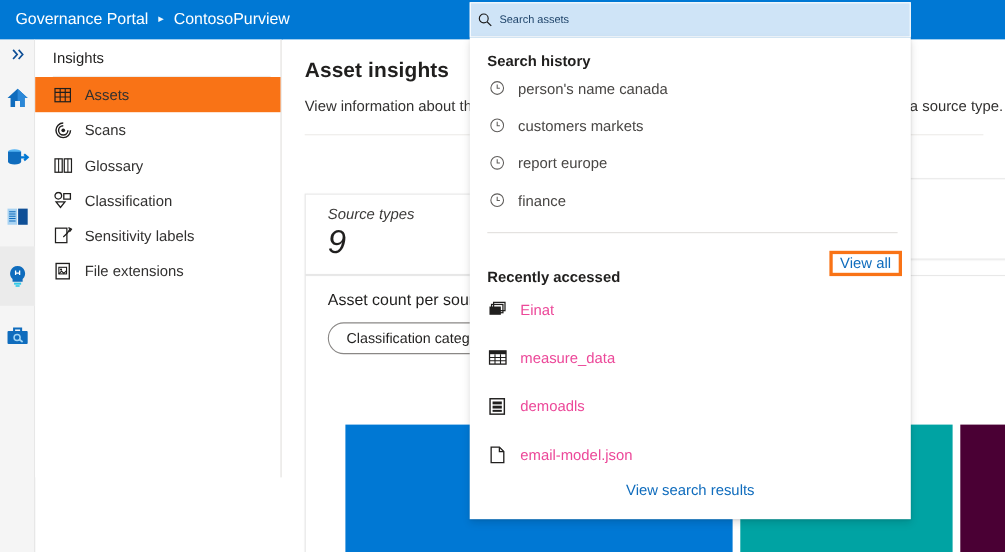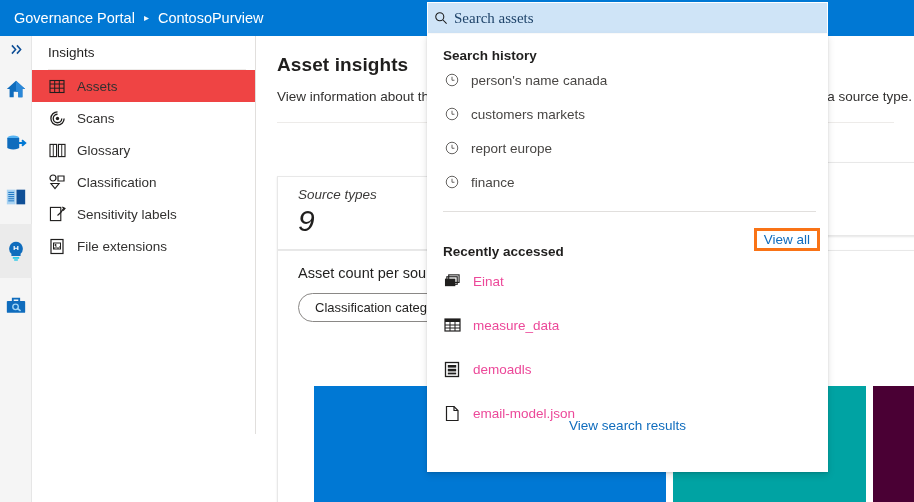--- a/index.html
+++ b/index.html
@@ -33,21 +33,21 @@
     background:#cfe4f7;
     border:1px solid #ffffff;
     display:flex; align-items:center;
   }
   #search-wrap .mag {
     width:26px; display:flex; align-items:center; justify-content:center;
     color:#1b1b1b; flex:0 0 26px;
   }
   #search-input {
     flex:1; border:none; outline:none; background:transparent;
-    font-family:Liberation Serif, serif; font-size:15px;
+    font-family:Liberation Sans, sans-serif; font-size:10px;
     color:#1d4ed8; height:100%;
   }
   #search-input::placeholder { color:#20456b; opacity:1; }
 
   
   #rail {
     position:absolute; left:0; top:36px; width:32px; height:466px;
     background:#f5f5f5; border-right:1px solid #e6e6e6;
   }
   #rail .rail-btn {
@@ -63,21 +63,21 @@
   }
   #nav-title {
     height:33px; display:flex; align-items:center;
     padding-left:16px; font-size:13.5px; color:#201f1e;
   }
   #nav-sep { height:1px; background:#edebe9; margin:0 9px 0 16px; }
   .nav-item {
     height:32px; display:flex; align-items:center; gap:11px;
     padding-left:16px; font-size:13.5px; color:#323130; cursor:pointer;
   }
-  .nav-item.selected { background:#ef4444; }
+  .nav-item.selected { background:#f97316; }
   .nav-item .ni-ico {
     width:18px; height:18px; display:flex; align-items:center; justify-content:center;
     flex:0 0 18px; color:#201f1e;
   }
 
   
   #main {
     position:absolute; left:257px; top:36px; width:657px; height:466px;
     background:#ffffff; overflow:hidden;
   }
@@ -157,21 +157,21 @@
 
   .recent {
     height:44px; display:flex; align-items:center; gap:12px;
     padding-left:16px; font-size:13.5px; color:#ec4899; cursor:pointer;
   }
   .recent .r-ico { width:18px; height:18px; flex:0 0 18px;
     display:flex; align-items:center; justify-content:center; color:#201f1e; }
 
   #view-results-row {
     position:absolute; left:0; bottom:0; width:401px; height:54px;
-    display:flex; align-items:flex-start; justify-content:center;
+    display:flex; align-items:center; justify-content:center;
   }
   #view-results { font-size:13.5px; color:#0f6cbd; cursor:pointer; }
 </style>
 </head>
 <body>
 
 <div id="header">
   <div id="breadcrumb">
     <span class="crumb">Governance Portal</span>
     <span class="sep">▸</span>

